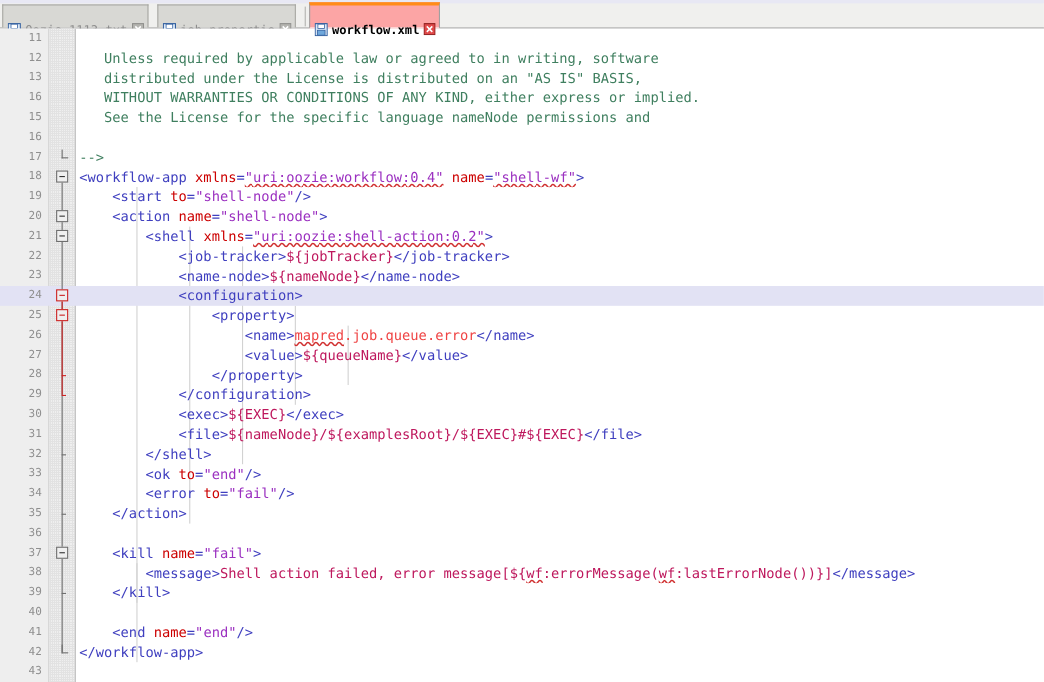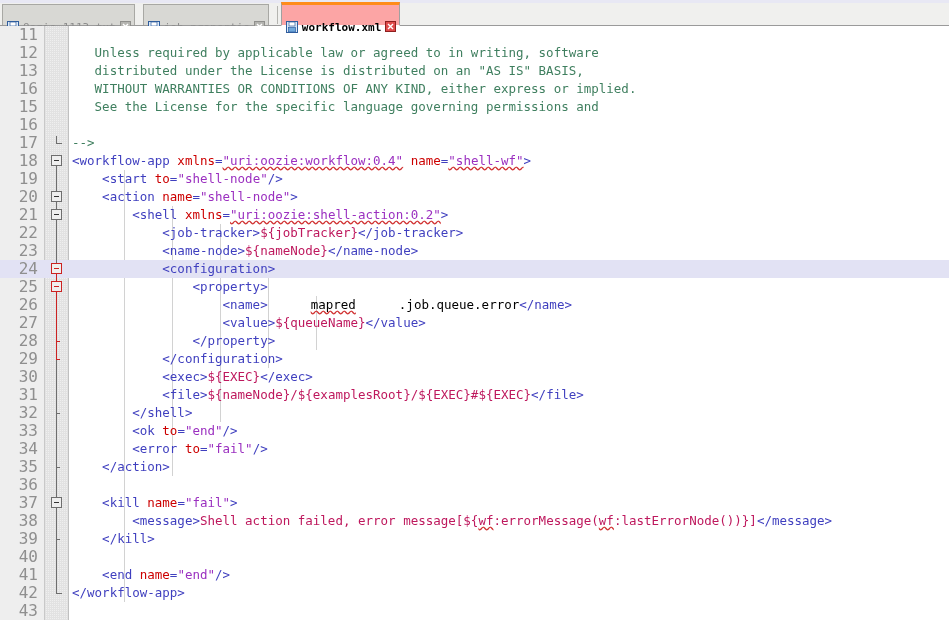--- a/index.html
+++ b/index.html
@@ -132,21 +132,21 @@
     left: 0; right: 0; top: 0; bottom: 0;
     background: #e2e2f4;
     z-index: 0;
   }
   .lnum {
     position: absolute;
     left: 0; top: 0;
     width: 38px;
     text-align: right;
     color: #8f8f8f;
-    font-size: 16px;
+    font-size: 10px;
     font-family: "DejaVu Sans Mono", "Liberation Mono", monospace;
     z-index: 2;
   }
   .code {
     position: absolute;
     left: 72px; top: 0;
     color: #000000;
     z-index: 2;
     font-family: "DejaVu Sans Mono", "Liberation Mono", monospace;
   }
@@ -201,21 +201,21 @@
 
   
   .guides { position: absolute; left: 0; top: 0; right: 0; height: 100%; z-index: 1; }
   .guide { position: absolute; width: 1px; background: #d2d2d2; }
 
   
   .t-cmt { color: #3f7f5f; }
   .t-tag { color: #3f3fbf; }
   .t-att { color: #cc0000; }
   .t-val { color: #9b30c0; }
-  .t-txt { color: #000000; margin-left: 43px; }
+  .t-txt { color: #ef4444; }
   .t-el  { color: #be185d; font-weight: normal; }
   .sq {
     text-decoration: underline wavy #d03030;
     text-decoration-skip-ink: none;
   }
 </style>
 </head>
 <body>
 
 <div class="tabbar">
@@ -281,21 +281,21 @@
       <div class="guide" style="left: 220px; top: 198px; height: 198px;"></div>
       <div class="guide" style="left: 268px; top: 252px; height: 90px;"></div>
       <div class="guide" style="left: 316px; top: 270px; height: 54px;"></div>
       <div class="guide" style="left: 124px; top: 486px; height: 36px;"></div>
     </div>
   <div class="lines" id="lines-host">
       <div class="line"><div class="lnum">11</div><div class="code"></div></div>
       <div class="line"><div class="lnum">12</div><div class="code"><span class="t-cmt">   Unless required by applicable law or agreed to in writing, software</span></div></div>
       <div class="line"><div class="lnum">13</div><div class="code"><span class="t-cmt">   distributed under the License is distributed on an "AS IS" BASIS,</span></div></div>
       <div class="line"><div class="lnum">16</div><div class="code"><span class="t-cmt">   WITHOUT WARRANTIES OR CONDITIONS OF ANY KIND, either express or implied.</span></div></div>
-      <div class="line"><div class="lnum">15</div><div class="code"><span class="t-cmt">   See the License for the specific language governing permissions and</span></div></div>
+      <div class="line"><div class="lnum">15</div><div class="code"><span class="t-cmt">   See the License for the specific language nameNode permissions and</span></div></div>
       <div class="line"><div class="lnum">16</div></div>
       <div class="line"><div class="lnum">17</div><div class="code"><span class="t-cmt">--&gt;</span></div></div>
       <div class="line"><div class="lnum">18</div><div class="code"><span class="t-tag">&lt;workflow-app </span><span class="t-att">xmlns</span><span class="t-tag">=</span><span class="t-val sq">"uri:oozie:workflow:0.4"</span><span class="t-tag"> </span><span class="t-att">name</span><span class="t-tag">=</span><span class="t-val sq">"shell-wf"</span><span class="t-tag">&gt;</span></div></div>
       <div class="line"><div class="lnum">19</div><div class="code"><span class="t-tag">    &lt;start </span><span class="t-att">to</span><span class="t-tag">=</span><span class="t-val">"shell-node"</span><span class="t-tag">/&gt;</span></div></div>
       <div class="line"><div class="lnum">20</div><div class="code"><span class="t-tag">    &lt;action </span><span class="t-att">name</span><span class="t-tag">=</span><span class="t-val">"shell-node"</span><span class="t-tag">&gt;</span></div></div>
       <div class="line"><div class="lnum">21</div><div class="code"><span class="t-tag">        &lt;shell </span><span class="t-att">xmlns</span><span class="t-tag">=</span><span class="t-val sq">"uri:oozie:shell-action:0.2"</span><span class="t-tag">&gt;</span></div></div>
       <div class="line"><div class="lnum">22</div><div class="code"><span class="t-tag">            &lt;job-tracker&gt;</span><span class="t-el">${jobTracker}</span><span class="t-tag">&lt;/job-tracker&gt;</span></div></div>
       <div class="line"><div class="lnum">23</div><div class="code"><span class="t-tag">            &lt;name-node&gt;</span><span class="t-el">${nameNode}</span><span class="t-tag">&lt;/name-node&gt;</span></div></div>
       <div class="line hl"><div class="row-bg"></div><div class="lnum">24</div><div class="code"><span class="t-tag">            &lt;configuration&gt;</span></div></div>
       <div class="line"><div class="lnum">25</div><div class="code"><span class="t-tag">                &lt;property&gt;</span></div></div>

